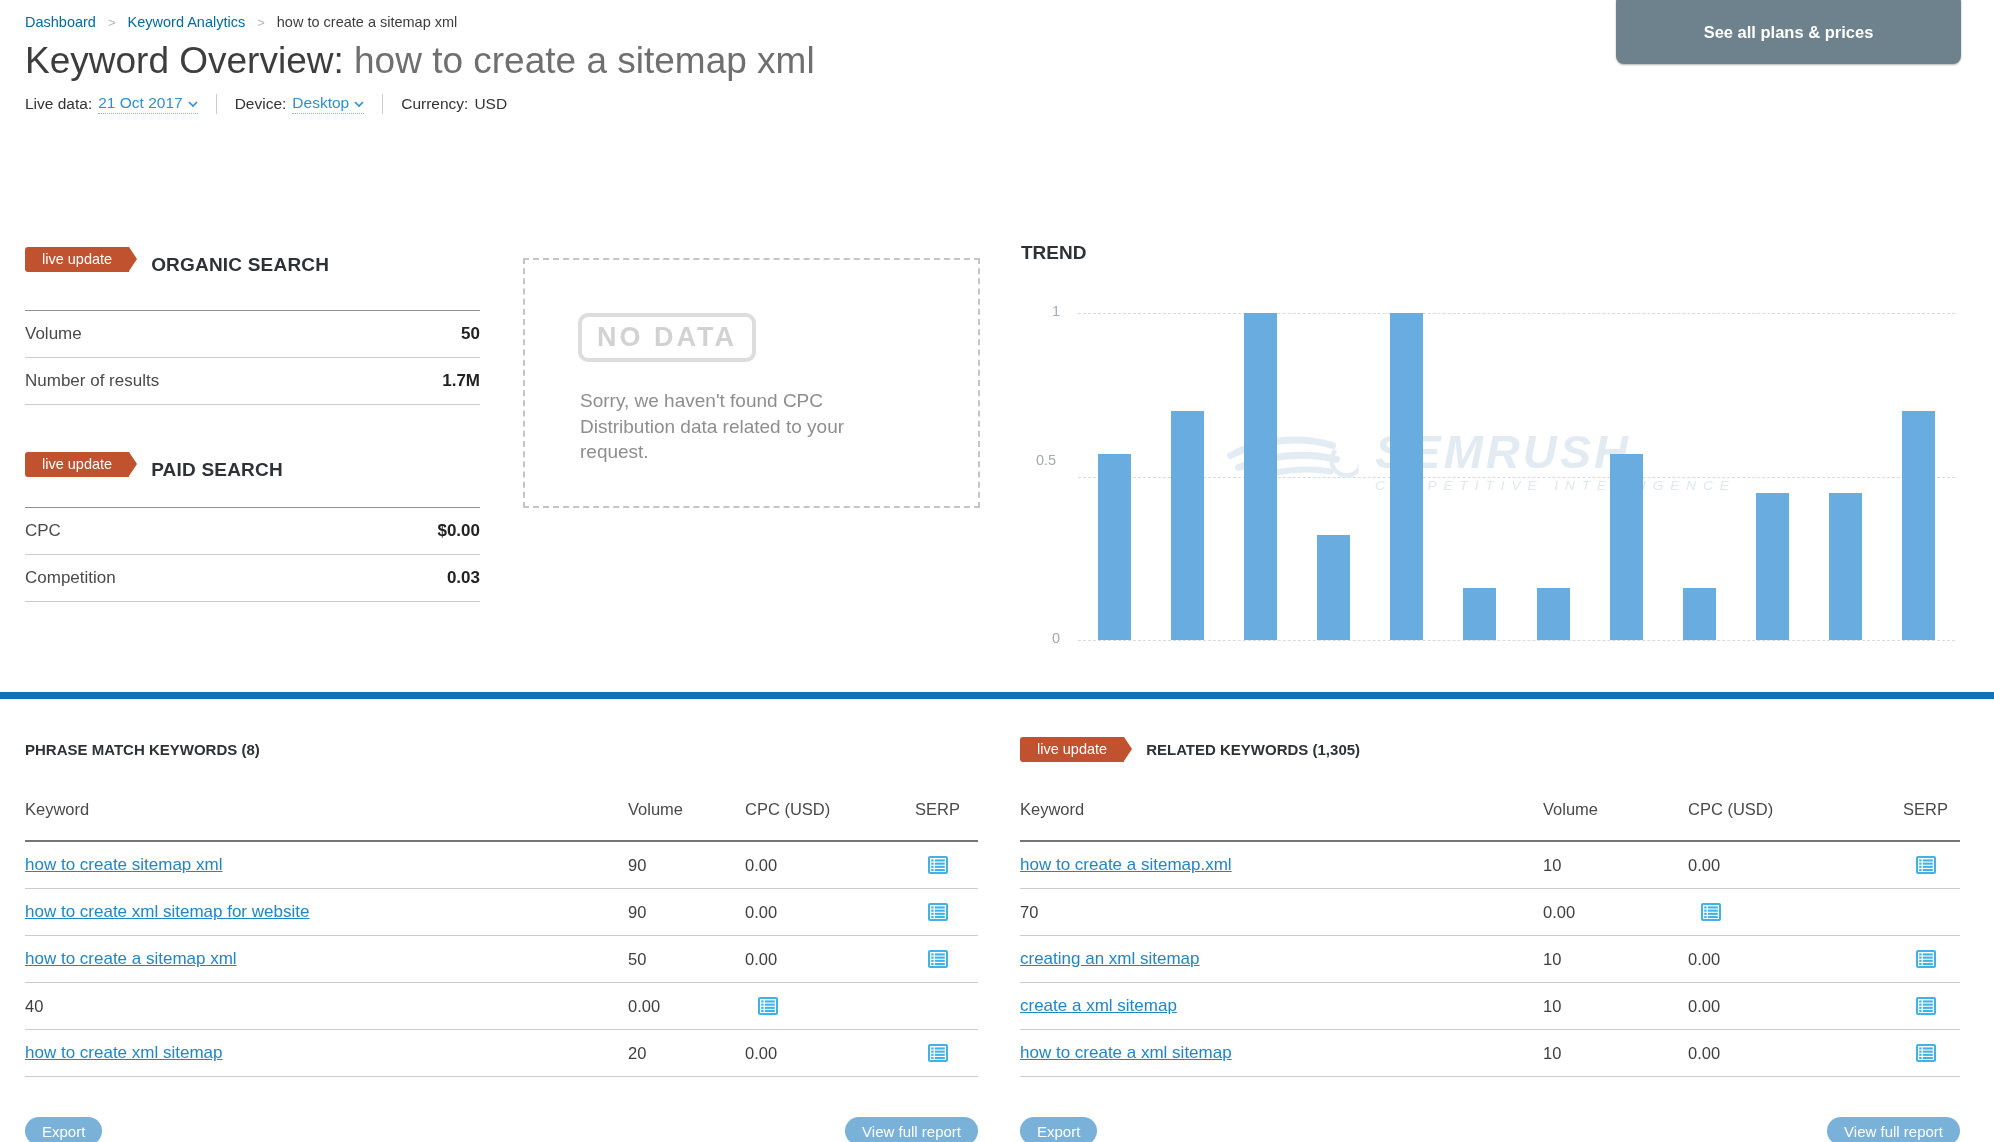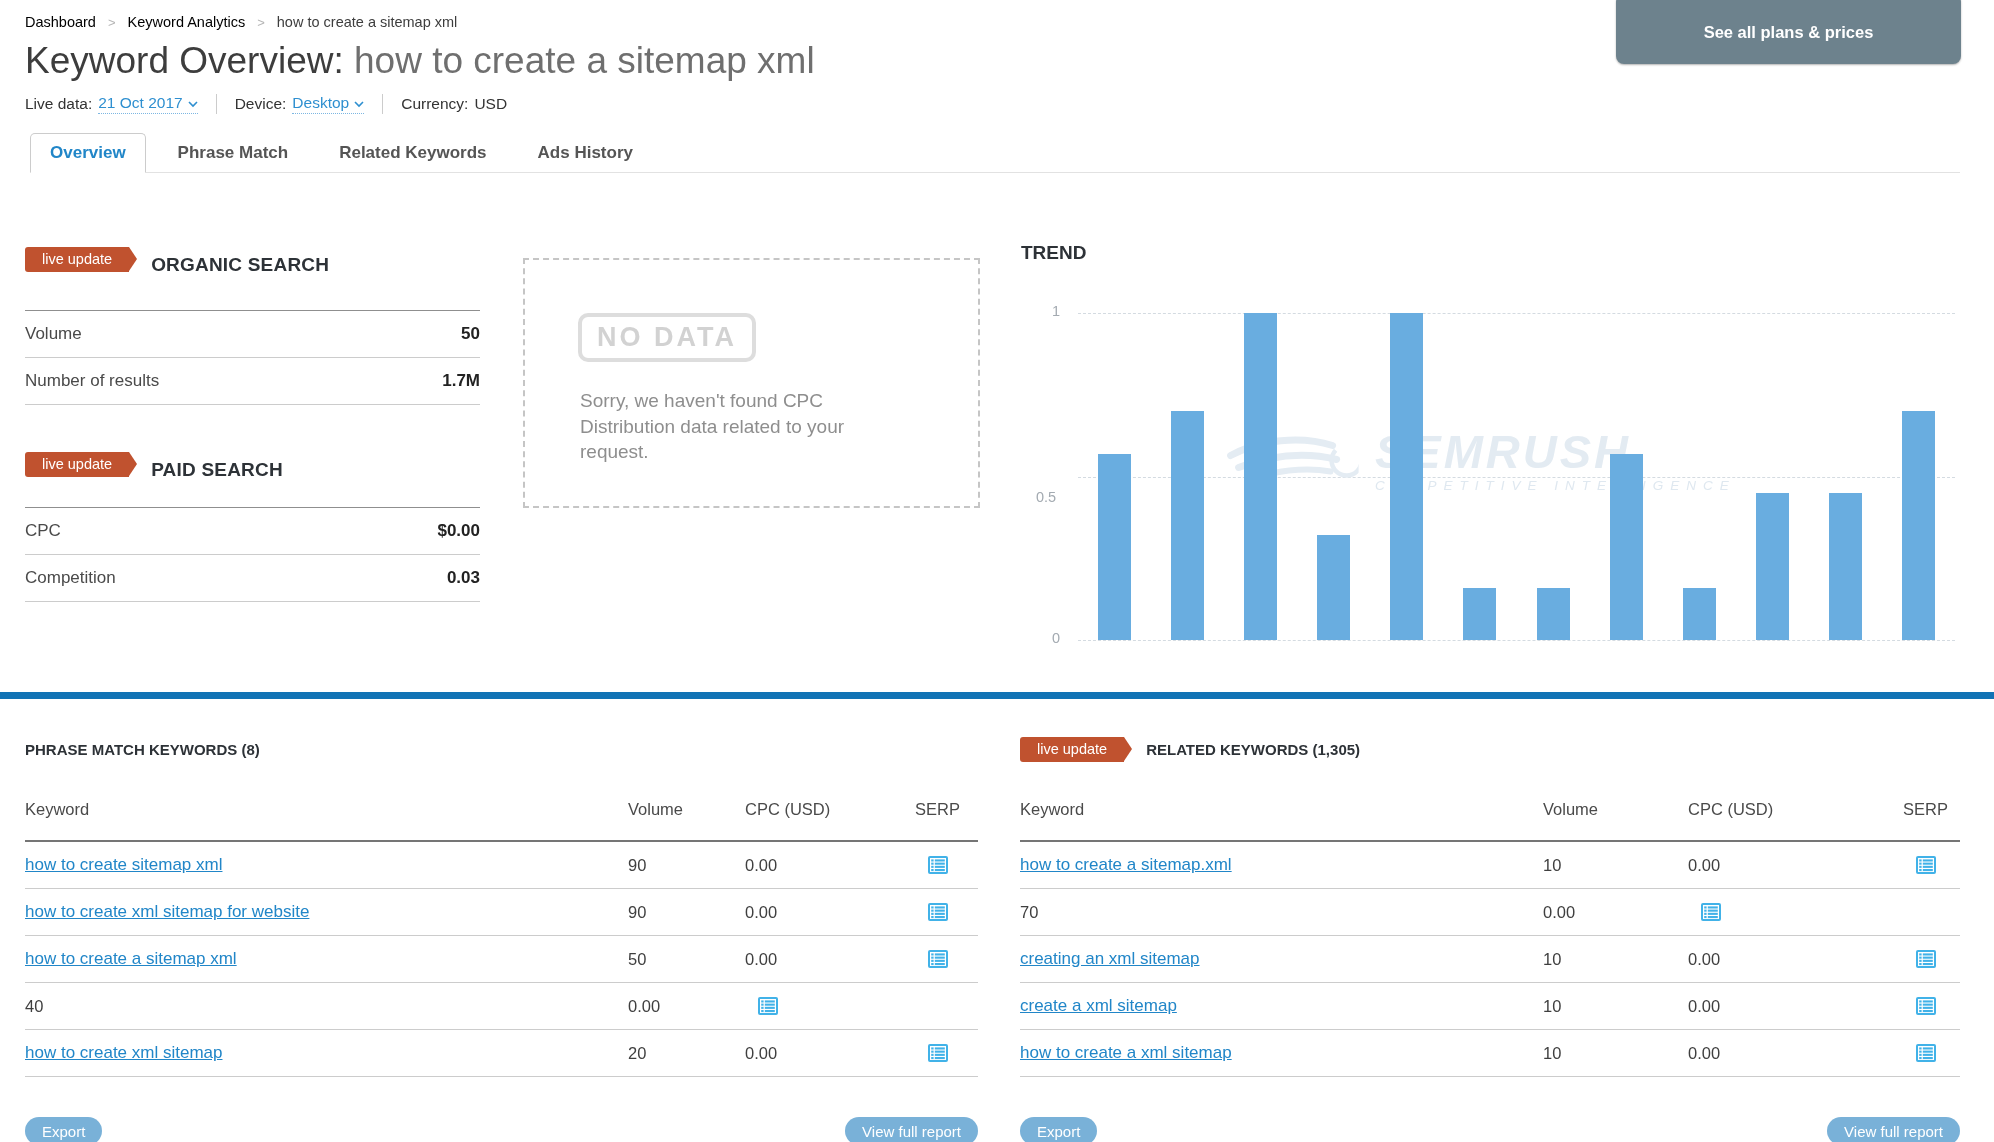--- a/index.html
+++ b/index.html
@@ -2,21 +2,21 @@
 <html><head>
 <meta charset="utf-8">
 <style>
   html,body{margin:0;padding:0;background:#fff;}
   .page{position:relative;width:1994px;height:1142px;background:#fff;overflow:hidden;
         font-family:"Liberation Sans",sans-serif;color:#333;}
   .abs{position:absolute;}
 
   
   .breadcrumb{left:25px;top:14px;font-size:14.5px;display:flex;align-items:center;gap:12px;}
-  .crumb{color:#000000;text-decoration:none;}
+  .crumb{color:#0369a1;text-decoration:none;}
   .crumb.current{color:#3d3d3d;}
   .crumb-sep{color:#b5b5b5;font-size:13px;}
 
   
   .plans-btn{right:33px;top:-6px;width:345px;height:70px;background:#6d828d;color:#fff;
              border:none;border-radius:8px;font-family:inherit;font-size:16.5px;font-weight:bold;
              display:flex;align-items:center;justify-content:center;padding-top:8px;
              box-shadow:0 1px 2px rgba(0,0,0,.3);cursor:pointer;}
 
   
@@ -127,26 +127,20 @@
   <svg width="10" height="7" viewBox="0 0 10 7">
     <path d="M1 1 L5 5 L9 1" stroke="#2e8fd0" stroke-width="1.6" fill="none"></path>
   </svg>
 </span>
       </span>
     <span class="meta-sep"></span>
     <span class="meta-label">Currency:</span>
     <span class="meta-label">USD</span>
   </div>
 
-  <div class="abs tabs">
-      <div class="tab active">Overview</div>
-      <div class="tab">Phrase Match</div>
-      <div class="tab">Related Keywords</div>
-      <div class="tab">Ads History</div>
-    </div>
 
   <div class="abs section-head" style="left:25px;top:243px;">
     <span class="live-badge">live update</span>
     <span class="section-title">ORGANIC SEARCH</span>
   </div>
   <div class="abs stats-table" style="top:310px;" id="organic-table">
       <div class="stat-row">
         <span class="stat-label">Volume</span>
         <span class="stat-value">50</span>
       </div>
@@ -171,21 +165,21 @@
       </div>
     </div>
 
   <div class="abs nodata">
     <div class="nodata-stamp">NO DATA</div>
     <div class="nodata-msg">Sorry, we haven't found CPC Distribution data related to your request.</div>
   </div>
 
   <div class="abs trend-title">TREND</div>
   <span class="abs ytick" style="left:1052px;top:303px;">1</span>
-  <span class="abs ytick" style="left:1036px;top:489px;">0.5</span>
+  <span class="abs ytick" style="left:1036px;top:452px;">0.5</span>
   <span class="abs ytick" style="left:1052px;top:630px;">0</span>
   <div class="abs trend-plot">
     <div class="gl" style="top:0;"></div>
     <div class="gl" style="top:50%;"></div>
     <div class="gl" style="top:100%;"></div>
     <div class="wm">
       <svg width="132" height="58" viewBox="0 0 132 58">
         <path d="M4 24 C34 8 74 4 106 14" stroke="#e4ecf3" stroke-width="7" fill="none" stroke-linecap="round"></path>
         <path d="M12 36 C44 24 78 20 110 28" stroke="#e4ecf3" stroke-width="7" fill="none" stroke-linecap="round"></path>
         <path d="M26 47 C52 39 80 36 104 40" stroke="#e4ecf3" stroke-width="6" fill="none" stroke-linecap="round"></path>

